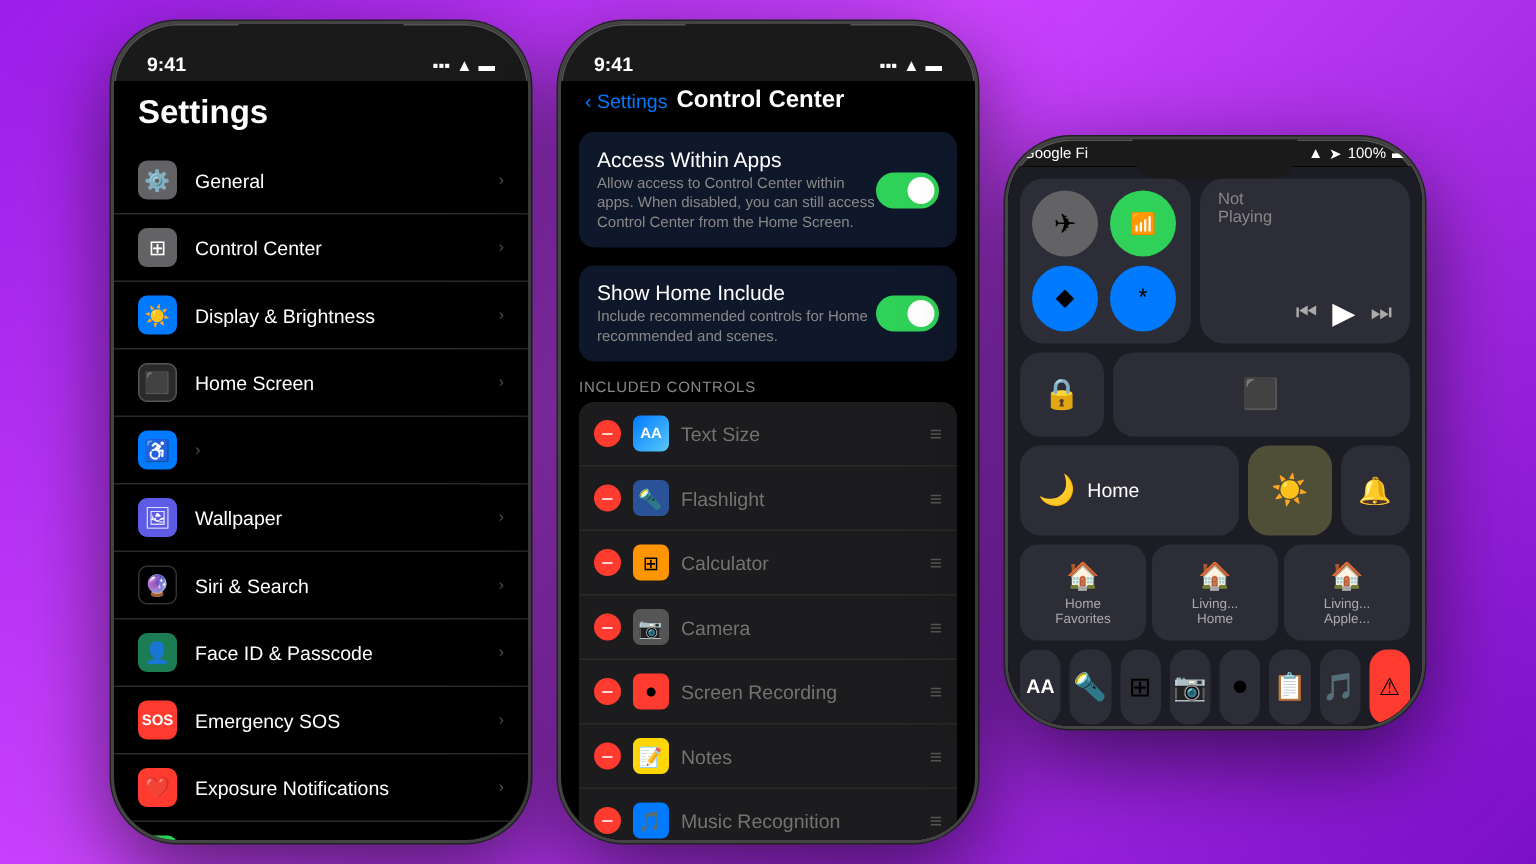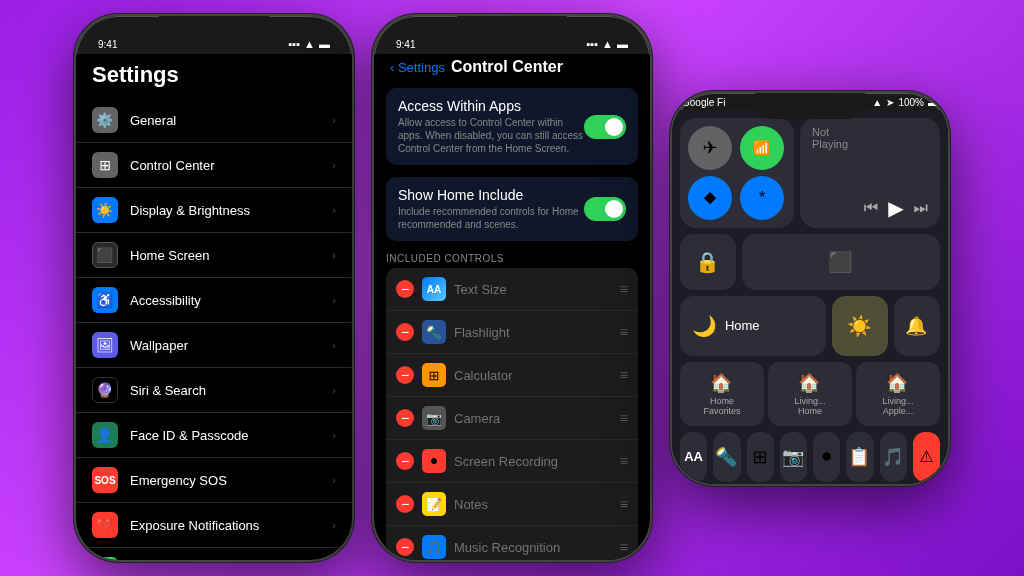--- a/index.html
+++ b/index.html
@@ -56,21 +56,21 @@
       display: flex;
       align-items: flex-end;
       justify-content: space-between;
       padding: 0 22px 4px;
       color: #fff;
       font-size: 11px;
       font-weight: 600;
       flex-shrink: 0;
     }
 
-    .status-time { font-size: 10px; font-weight: 400; }
+    .status-time { font-size: 13px; font-weight: 700; }
     .status-icons { display: flex; gap: 4px; align-items: center; }
 
     
     .screen {
       flex: 1;
       background: #000;
       overflow: hidden;
       display: flex;
       flex-direction: column;
     }
@@ -414,21 +414,20 @@
           <span class="settings-item-label">Display &amp; Brightness</span>
           <span class="settings-chevron">›</span>
         </div>
         <div class="settings-item">
           <div class="settings-item-icon bg-dark" style="border:1px solid #555">⬛</div>
           <span class="settings-item-label">Home Screen</span>
           <span class="settings-chevron">›</span>
         </div>
         <div class="settings-item">
           <div class="settings-item-icon bg-blue">♿</div>
-          <span class="settings-item-label">Accessibility</span>
           <span class="settings-chevron">›</span>
         </div>
         <div class="settings-item">
           <div class="settings-item-icon bg-purple">🖼</div>
           <span class="settings-item-label">Wallpaper</span>
           <span class="settings-chevron">›</span>
         </div>
         <div class="settings-item">
           <div class="settings-item-icon" style="background:#000;border:1px solid #333">🔮</div>
           <span class="settings-item-label">Siri &amp; Search</span>

